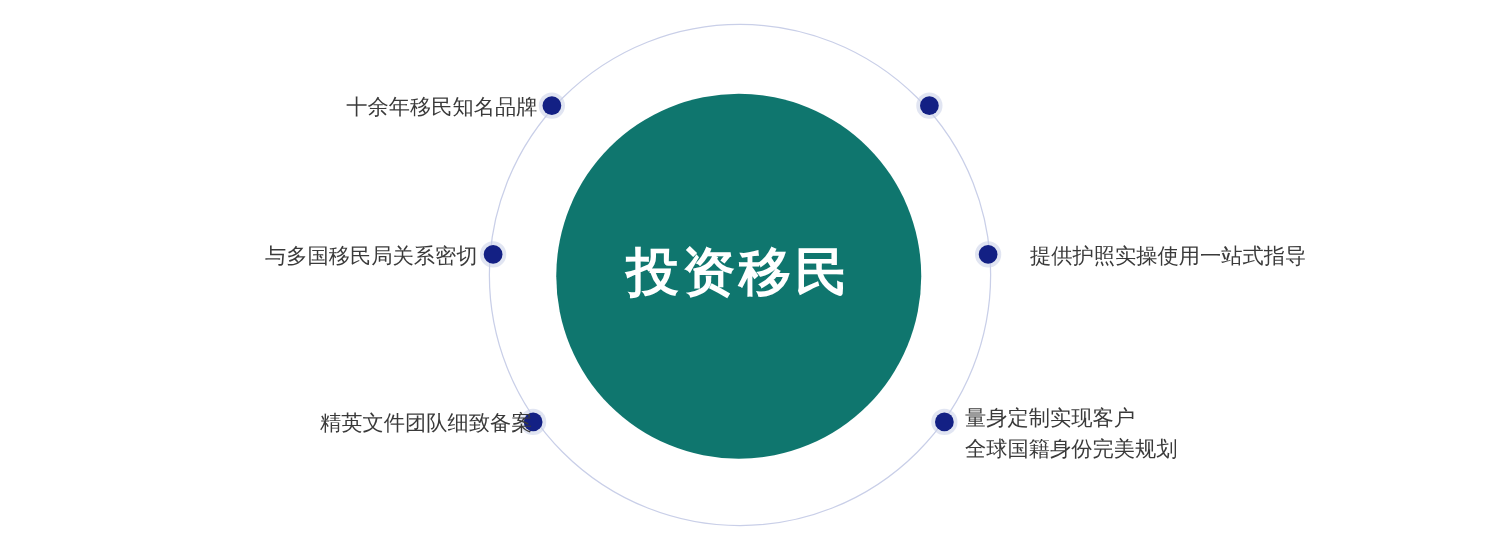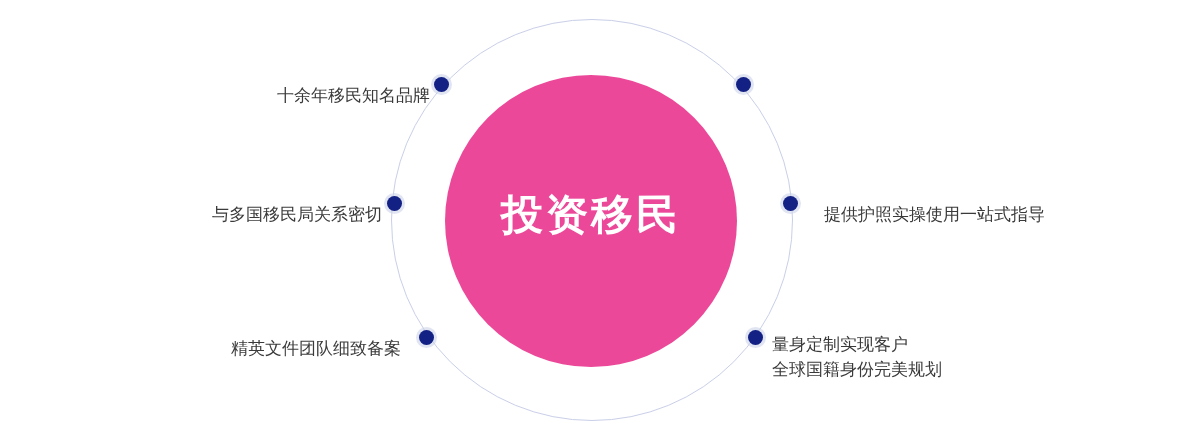--- a/index.html
+++ b/index.html
@@ -33,27 +33,26 @@
   }
 
   
   .center-circle {
     position: absolute;
     left: 445px;
     top: 75px;
     width: 292px;
     height: 292px;
     border-radius: 50%;
-    background: #ec4899;
+    background: #0f766e;
     display: flex;
     flex-direction: column;
     align-items: center;
     justify-content: center;
     box-sizing: border-box;
-    font-family: Liberation Mono, monospace;
   }
   .center-title {
     color: #ffffff;
     font-size: 42px;
     font-weight: bold;
     letter-spacing: 3px;
     line-height: 1.15;
     white-space: nowrap;
     margin-bottom: 6px;
   }
@@ -77,21 +76,20 @@
     box-sizing: border-box;
   }
 
   
   .feature-label {
     position: absolute;
     color: #3a3a3a;
     font-size: 17px;
     line-height: 1.45;
     white-space: nowrap;
-    margin-top: 10px;
   }
   .feature-label.right {
     text-align: left;
   }
   .feature-label.left {
     text-align: right;
   }
   .feature-line { display: block; }
 </style>
 </head>
@@ -116,21 +114,21 @@
   <div class="feature-label left" style="right:818px; top:193px;text-align:center;">
     <span class="feature-line">与多国移民局关系密切</span>
   </div>
 
   <div class="node-dot" style="left:783px; top:196px;"></div>
   <div class="feature-label right" style="left:824px; top:193px;">
     <span class="feature-line">提供护照实操使用一站式指导</span>
   </div>
 
   <div class="node-dot" style="left:419px; top:330px;"></div>
-  <div class="feature-label left" style="right:799px; top:327px;">
+  <div class="feature-label left" style="right:774px; top:327px;">
     <span class="feature-line">精英文件团队细致备案</span>
   </div>
 
   <div class="node-dot" style="left:748px; top:330px;"></div>
   <div class="feature-label right" style="left:772px; top:323px;">
     <span class="feature-line">量身定制实现客户</span>
     <span class="feature-line">全球国籍身份完美规划</span>
   </div>
 
 </div>

